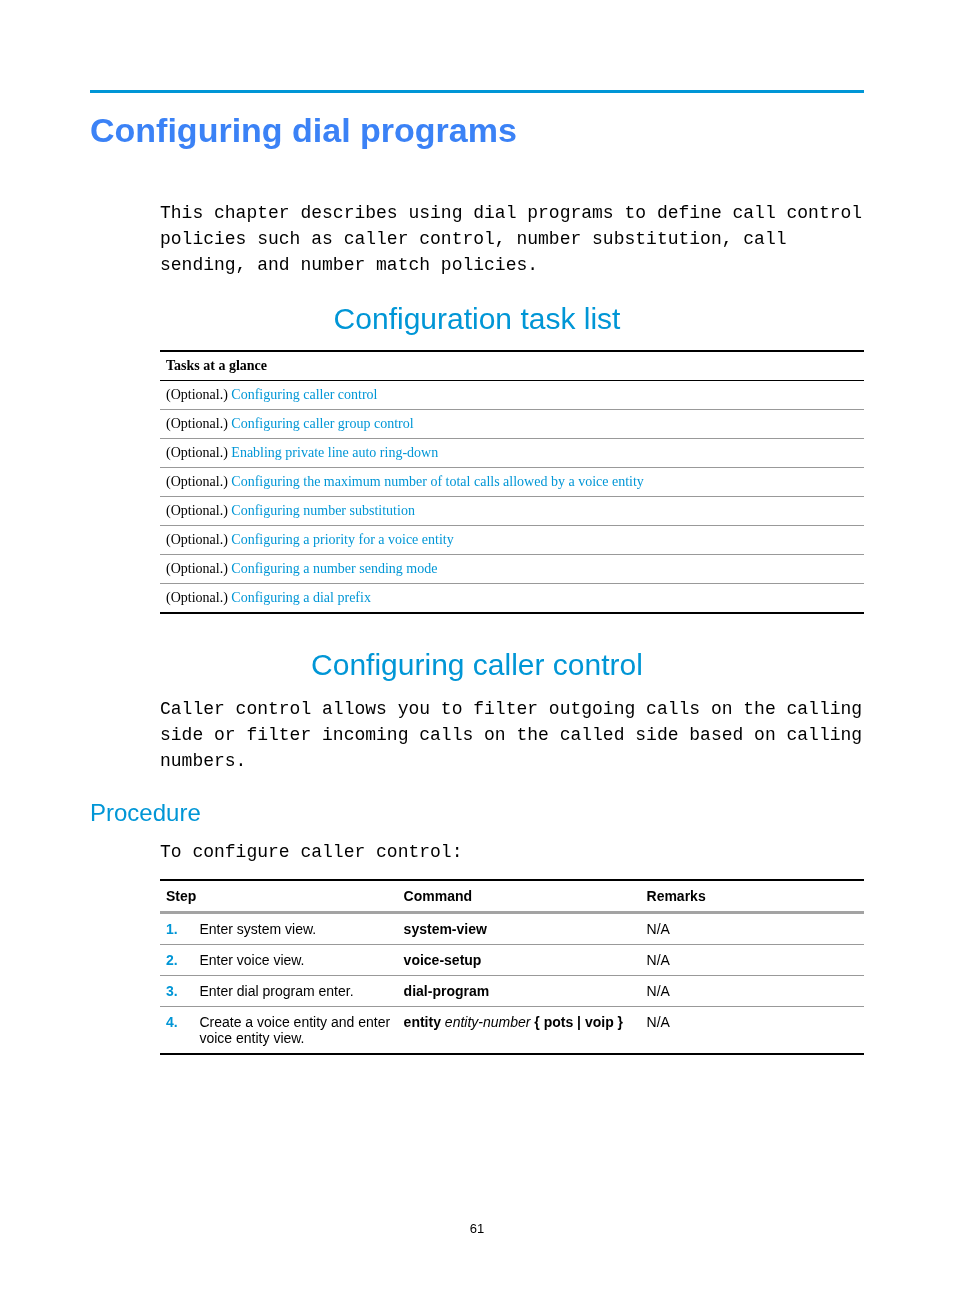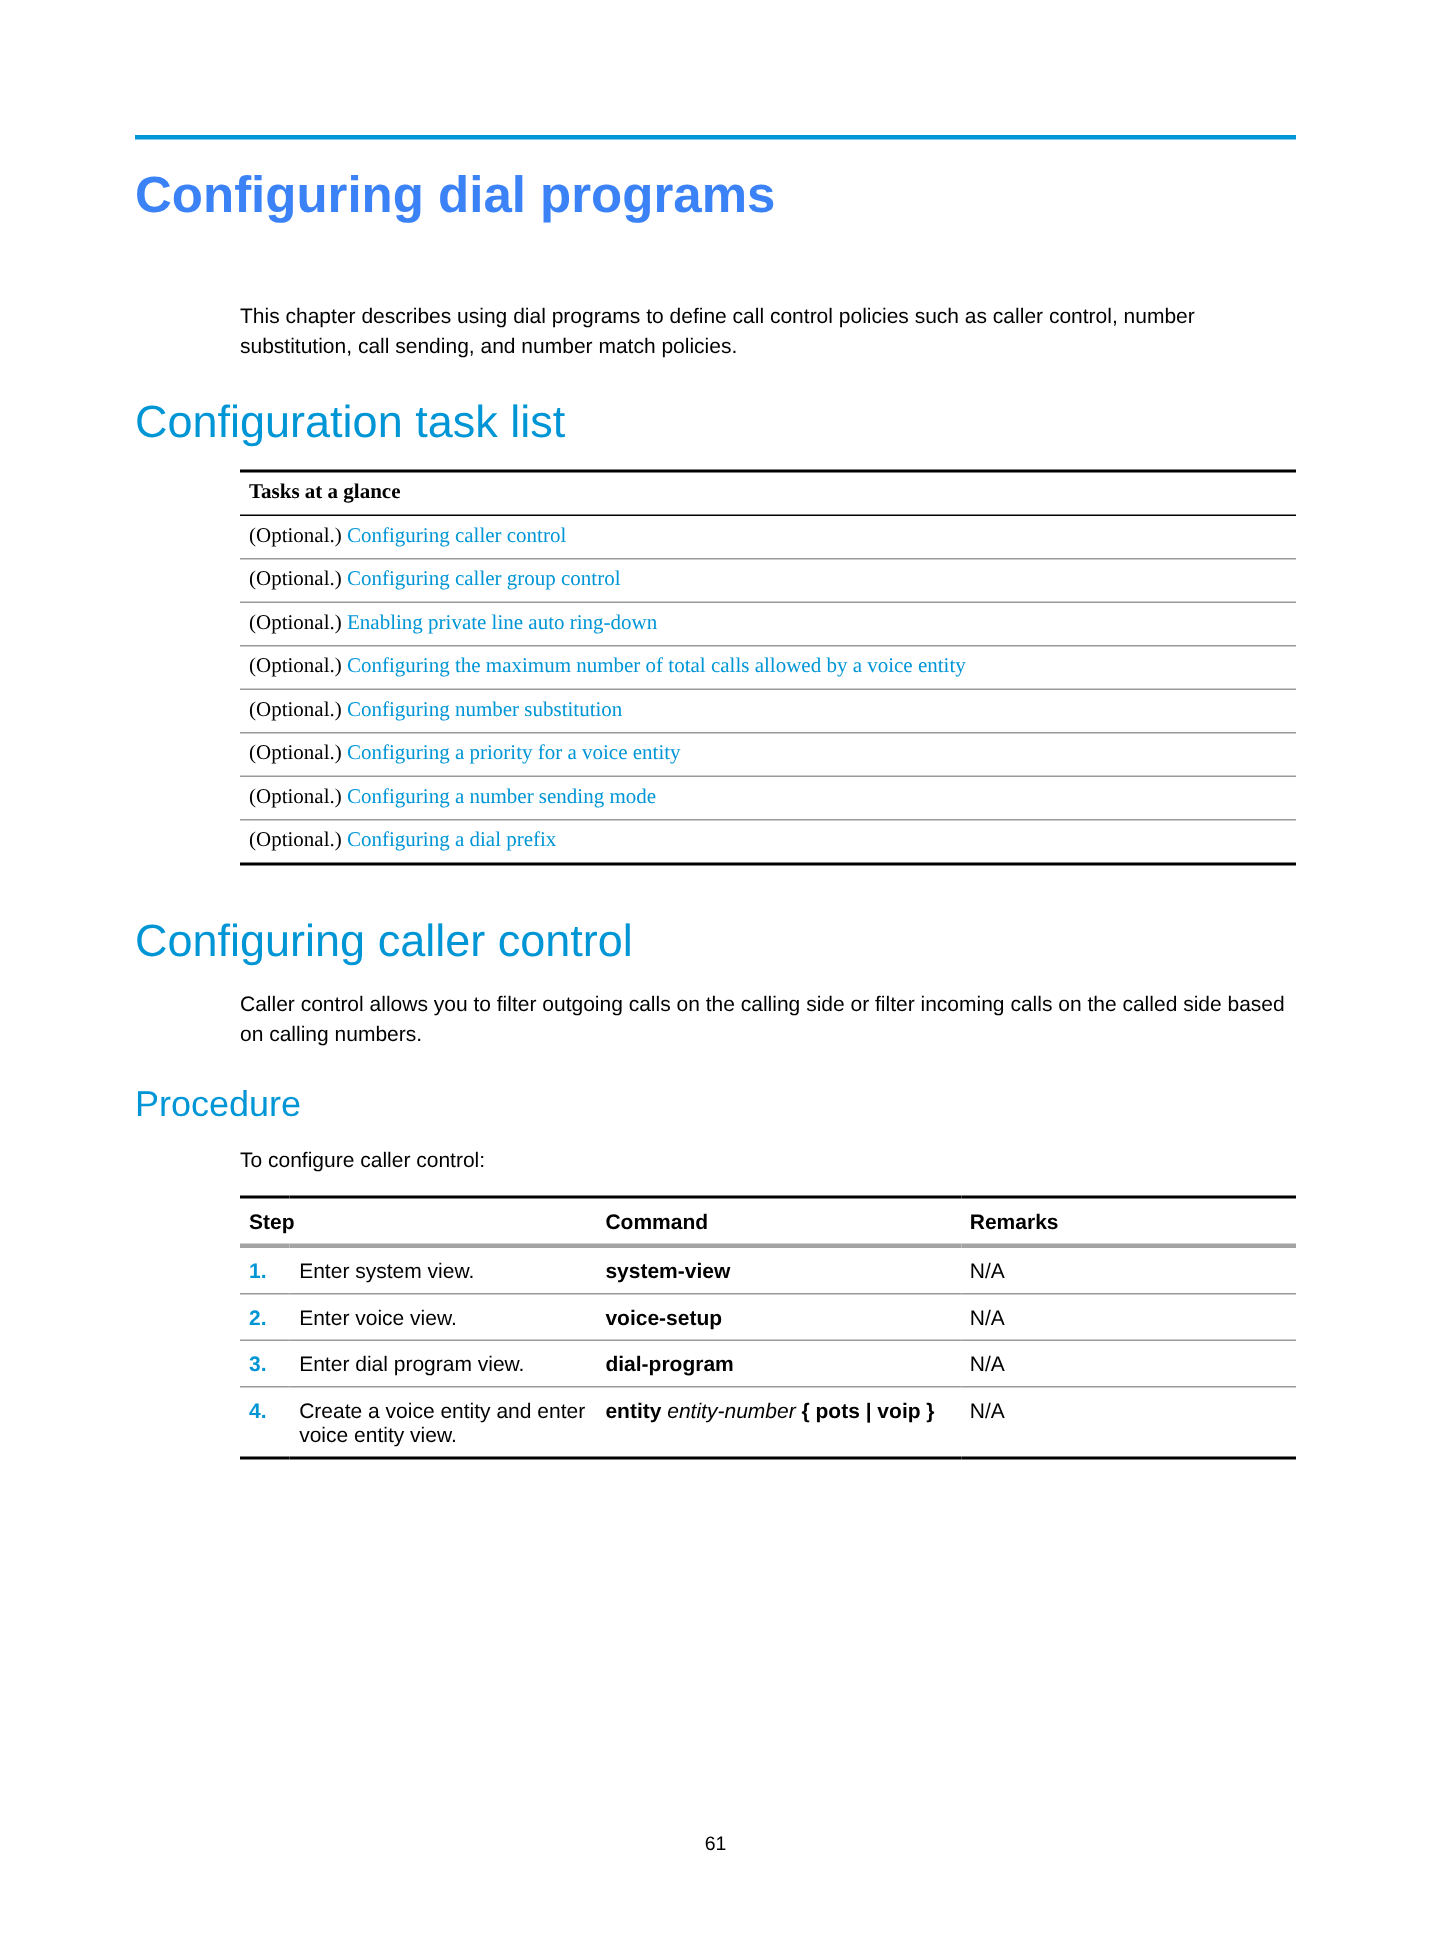--- a/index.html
+++ b/index.html
@@ -22,32 +22,33 @@
     margin-bottom: 18px;
   }
   h1.main-title {
     font-family: "Futura", "Trebuchet MS", Arial, sans-serif;
     font-weight: bold;
     color: #3b82f6;
     font-size: 34px;
     margin: 0 0 50px 0;
   }
   p.body {
-    font-family: Liberation Sans, sans-serif;
-    font-size: 14px;
+    font-family: Liberation Mono, monospace;
+    font-size: 18px;
     line-height: 1.45;
     margin: 0 0 24px 0;
     padding-left: 70px;
   }
   h2.section {
     font-family: "Futura", "Trebuchet MS", Arial, sans-serif;
     font-weight: normal;
     color: #0096d6;
     font-size: 30px;
     margin: 14px 0 14px 0;
+    text-align: center;
   }
   h3.subsection {
     font-family: "Futura", "Trebuchet MS", Arial, sans-serif;
     font-weight: normal;
     color: #0096d6;
     font-size: 24px;
     margin: 18px 0 12px 0;
   }
   
   .tasks-table {
@@ -188,21 +189,21 @@
           <td class="remarks">N/A</td>
         </tr>
         <tr>
           <td class="stepnum">2.</td>
           <td style="width: 200px;">Enter voice view.</td>
           <td><span class="cmd-bold">voice-setup</span></td>
           <td class="remarks">N/A</td>
         </tr>
         <tr>
           <td class="stepnum">3.</td>
-          <td style="width: 200px;">Enter dial program view.</td>
+          <td style="width: 200px;">Enter dial program enter.</td>
           <td><span class="cmd-bold">dial-program</span></td>
           <td class="remarks">N/A</td>
         </tr>
         <tr>
           <td class="stepnum">4.</td>
           <td style="width: 200px;">Create a voice entity and enter voice entity view.</td>
           <td><span class="cmd-bold">entity</span><span class="cmd-italic"> entity-number </span><span class="cmd-bold">{ pots | voip }</span></td>
           <td class="remarks">N/A</td>
         </tr>
       </tbody>

